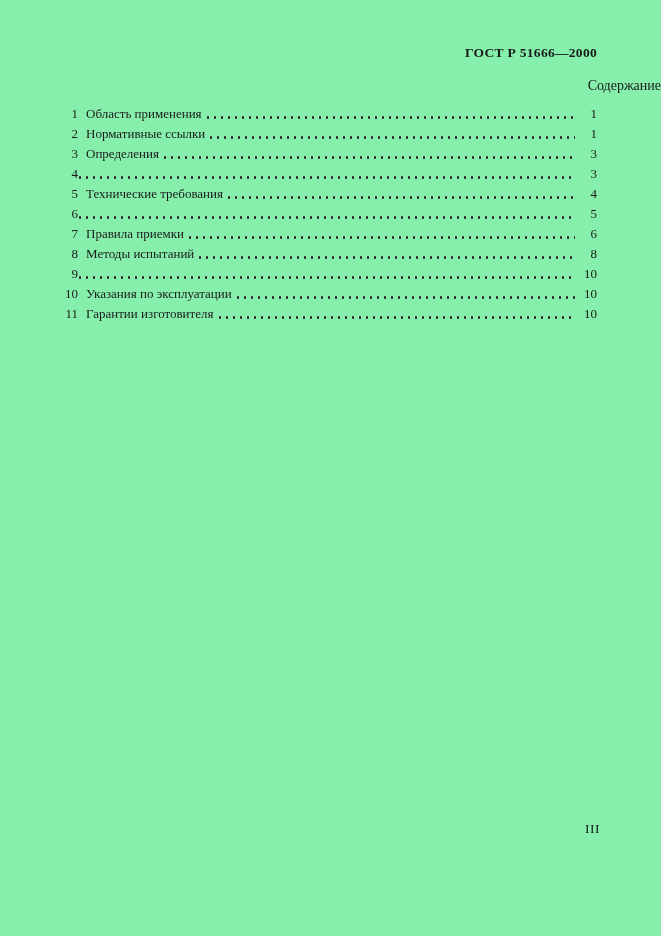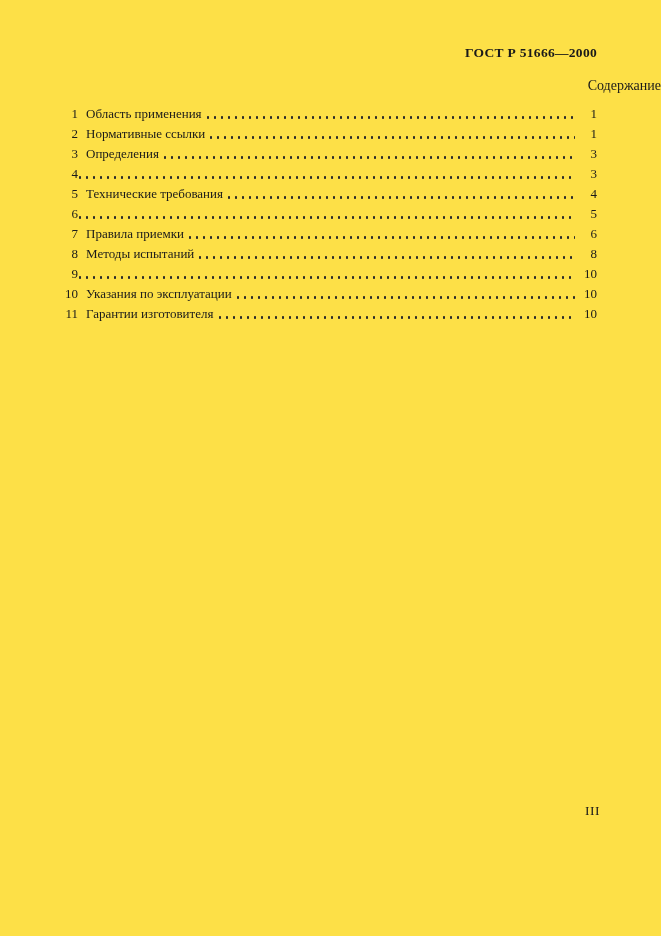--- a/index.html
+++ b/index.html
@@ -4,21 +4,21 @@
 <style>
   html, body {
     margin: 0;
     padding: 0;
     background: #ffffff;
   }
   .page {
     position: relative;
     width: 661px;
     height: 936px;
-    background: #fde047;
+    background: #86efac;
     font-family: "Liberation Serif", "DejaVu Serif", serif;
     color: #1a1a1a;
     overflow: hidden;
   }
   .doc-header {
     position: absolute;
     top: 45px;
     right: 64px;
     font-size: 13.5px;
     font-weight: bold;
@@ -67,21 +67,21 @@
     background-repeat: repeat-x;
   }
   .toc-page {
     flex: none;
     min-width: 17px;
     margin-left: 5px;
     text-align: right;
   }
   .folio {
     position: absolute;
-    top: 803px;
+    top: 821px;
     right: 61px;
     font-size: 13.5px;
     letter-spacing: 0.5px;
   }
 </style>
 </head>
 <body>
 
 <div class="page">
 

